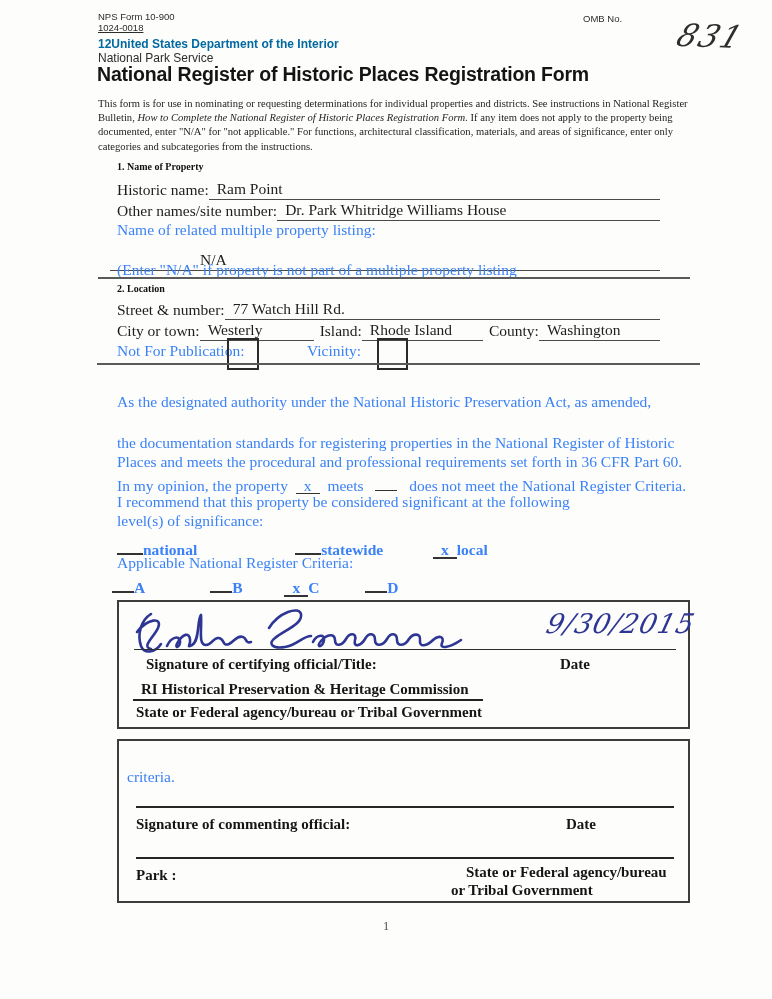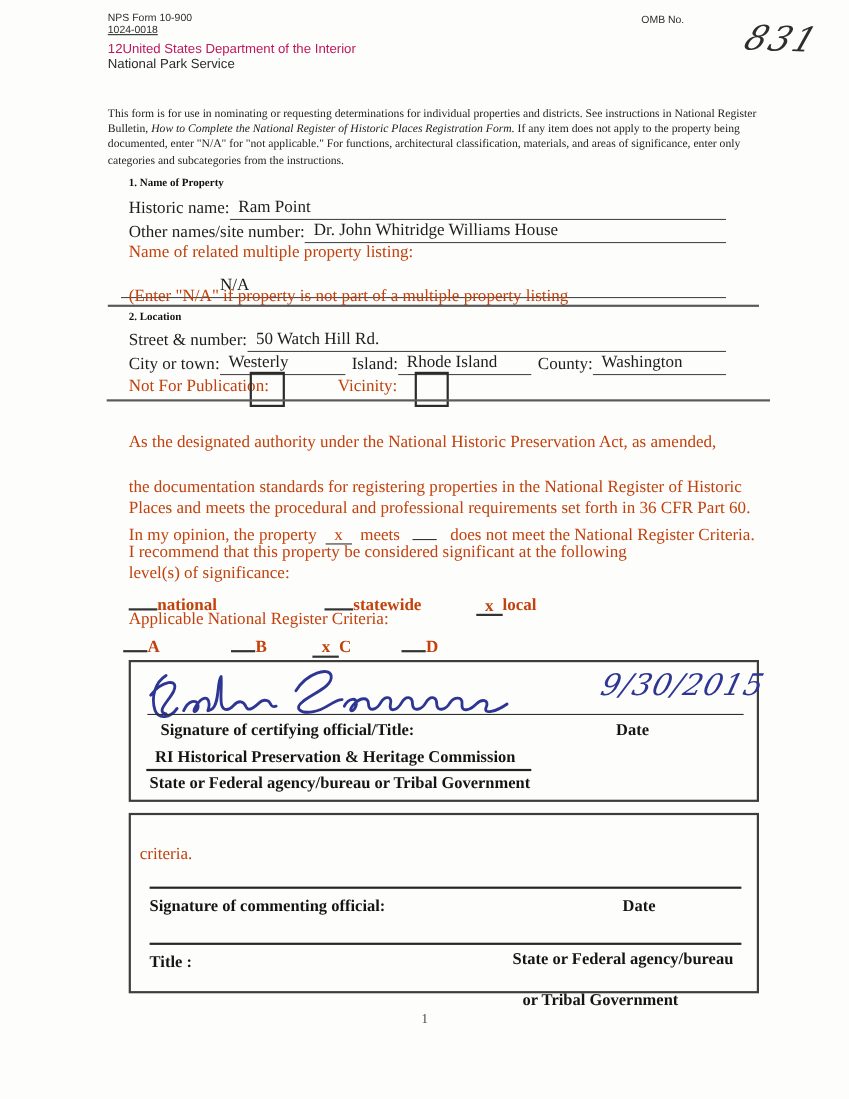--- a/index.html
+++ b/index.html
@@ -3,25 +3,25 @@
 <meta charset="utf-8">
 <style>
   html,body{margin:0;padding:0;}
   body{width:772px;height:999px;background:#ffffff;overflow:hidden;}
   .page{position:relative;width:772px;height:999px;background:#fdfdfc;color:#1d1d1d;}
   .abs{position:absolute;}
   .sans{font-family:"Liberation Sans",sans-serif;}
   .serif{font-family:"Liberation Serif",serif;}
   .b{font-weight:bold;}
   .small-hdr{font-size:9.5px;color:#2c2c2c;line-height:1.15;}
-  .dept{font-size:12px;font-weight:normal;color:#be185d;}
+  .dept{font-size:12px;font-weight:bold;color:#0369a1;}
   .agency{font-size:12px;color:#2c2c2c;}
   .doc-title{font-size:19.5px;font-weight:bold;color:#141414;letter-spacing:-0.2px;}
   .intro{font-size:10.6px;line-height:1.34;color:#232323;width:592px;}
-  .body-line{font-size:15.5px;white-space:nowrap;color:#c2410c;}
+  .body-line{font-size:15.5px;white-space:nowrap;color:#3b82f6;}
   .sec-head{font-size:10px;font-weight:bold;white-space:nowrap;color:#111;}
   .field-row{display:flex;align-items:flex-end;font-size:15.5px;white-space:nowrap;}
   .field-label{flex:none;padding-bottom:1px;}
   .field-value{flex:1;border-bottom:1.5px solid #4a4a4a;padding:0 0 1px 8px;}
   .divider{border-top:2px solid #5a5a5a;height:0;}
   .blank{display:inline-block;height:1em;border-bottom:1.6px solid #333;vertical-align:baseline;}
   .blank.w22{width:22px;} .blank.w18{width:18px;} .blank.w26{width:26px;}
   .blank.bld{border-bottom-width:2.2px;}
   .xmark{display:inline-block;border-bottom:1.6px solid #333;padding:0 8px 0 8px;line-height:1;}
   .xmark.bld{border-bottom-width:2.2px;font-weight:bold;}
@@ -39,51 +39,52 @@
 <body>
 
 <div class="page serif">
 
   <div class="abs sans small-hdr" style="left:98px;top:12px;">NPS Form 10-900</div>
   <div class="abs sans small-hdr" style="left:98px;top:23px;text-decoration:underline;">1024-0018</div>
   <div class="abs sans small-hdr" style="left:583px;top:14px;">OMB No.</div>
   <div class="abs handwritten-num" style="left:678px;top:18px;">831</div>
   <div class="abs sans dept" style="left:98px;top:37px;">12United States Department of the Interior</div>
   <div class="abs sans agency" style="left:98px;top:51px;">National Park Service</div>
+  <div class="abs sans doc-title" style="left:97px;top:63px;">National Register of Historic Places Registration Form</div>
 
   <div class="abs intro" style="left:98px;top:97px;">
     <span>This form is for use in nominating or requesting determinations for individual properties and districts.  See instructions in National Register Bulletin, </span><span style="font-style:italic;">How to Complete the National Register of Historic Places Registration Form.</span><span>  If any item does not apply to the property being documented, enter "N/A" for "not applicable."  For functions, architectural classification, materials, and areas of significance, enter only categories and subcategories from the instructions.</span>
   </div>
 
   <div class="abs sec-head" style="left:117px;top:161px;">1.   Name of Property</div>
 
   <div class="abs field-row" style="left:117px;top:180px;width:543px;">
     <span class="field-label">Historic name:</span>
     <span class="field-value">Ram Point</span>
   </div>
 
   <div class="abs field-row" style="left:117px;top:201px;width:543px;">
     <span class="field-label">Other names/site number:</span>
-    <span class="field-value">Dr. John Whitridge Williams House</span>
+    <span class="field-value">Dr. Park Whitridge Williams House</span>
   </div>
 
   <div class="abs body-line" style="left:117px;top:221px;">Name of related multiple property listing:</div>
 
   <div class="abs field-row" style="left:110px;top:251px;width:550px;align-items:center;">
     <span class="field-value" style="padding-left:90px;">N/A</span>
   </div>
 
   <div class="abs body-line" style="left:117px;top:261px;">(Enter "N/A" if property is not part of a multiple property listing</div>
 
   <div class="abs divider" style="left:98px;top:277px;width:592px;"></div>
   <div class="abs sec-head" style="left:117px;top:283px;">2.   Location</div>
 
   <div class="abs field-row" style="left:117px;top:300px;width:543px;">
     <span class="field-label">Street &amp; number:</span>
-    <span class="field-value">50 Watch Hill Rd.</span>
+    <span class="field-value">77 Watch Hill Rd.</span>
   </div>
 
   <div class="abs field-row" style="left:117px;top:321px;width:543px;">
     <span class="field-label">City or town:</span>
     <span class="field-value" style="max-width:106px;">Westerly</span>
     <span class="field-label" style="margin-left:6px;">Island:</span>
     <span class="field-value" style="max-width:124px;">Rhode Island</span>
     <span class="field-label" style="margin-left:6px;">County:</span>
     <span class="field-value">Washington</span>
   </div>
@@ -145,20 +146,20 @@
   </div>
 
   <div class="abs sig-box" style="left:117px;top:739px;width:569px;height:160px;">
     <div class="abs body-line" style="left:8px;top:27px;">criteria.</div>
 
     <div class="abs hline" style="left:17px;top:65px;width:538px;"></div>
     <div class="abs boxlabel" style="left:17px;top:75px;">Signature of commenting official:</div>
     <div class="abs boxlabel" style="left:447px;top:75px;">Date</div>
 
     <div class="abs hline" style="left:17px;top:116px;width:538px;"></div>
-    <div class="abs boxlabel" style="left:17px;top:126px;">Title :</div>
+    <div class="abs boxlabel" style="left:17px;top:126px;">Park :</div>
     <div class="abs boxlabel" style="left:347px;top:123px;">State or Federal agency/bureau</div>
-    <div class="abs boxlabel" style="left:356px;top:141px;margin-top:20px;">or Tribal Government</div>
+    <div class="abs boxlabel" style="left:332px;top:141px;">or Tribal Government</div>
   </div>
 
   <div class="abs pagenum" style="left:0px;top:919px;">1</div>
 
 </div>
 
 </body></html>

